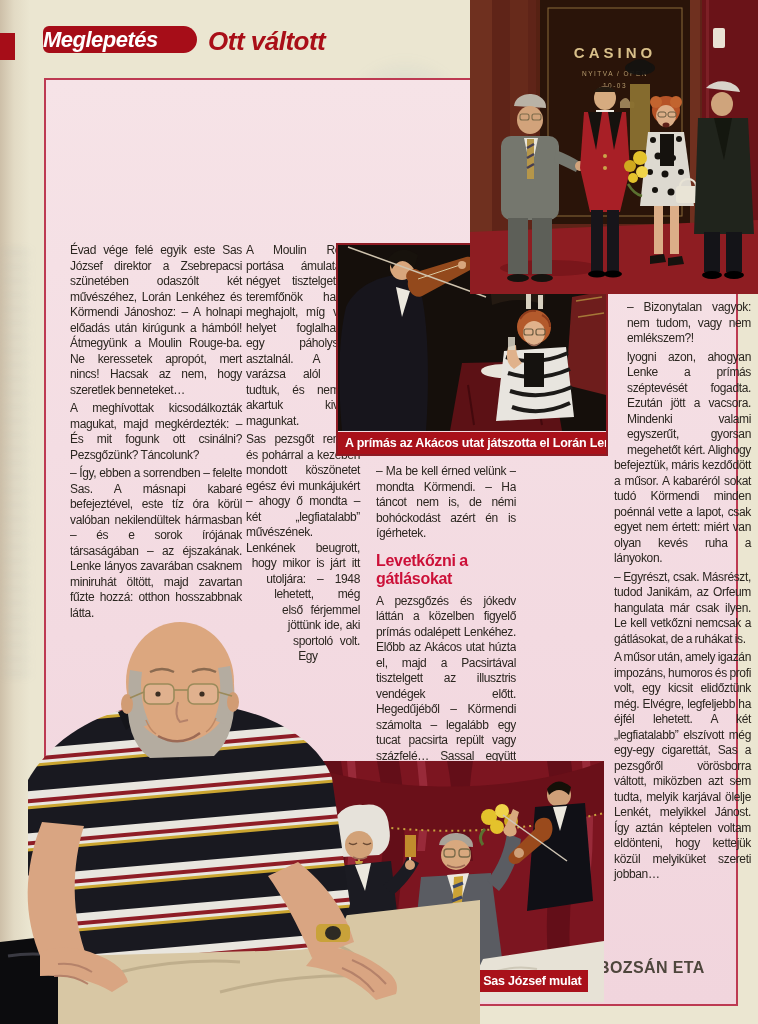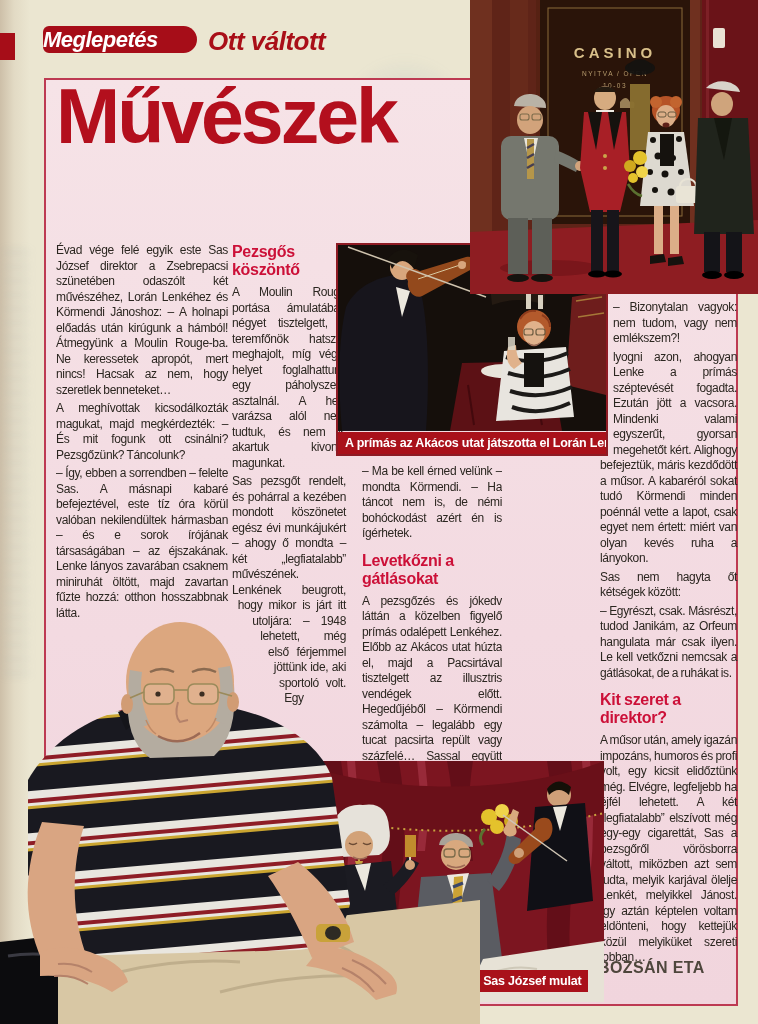--- a/index.html
+++ b/index.html
@@ -29,21 +29,21 @@
   .artbox{position:absolute;left:44px;top:78px;width:694px;height:928px;box-sizing:border-box;
     background:linear-gradient(180deg,#f6e3e7 0%,#f3dae1 60%,#f1d5dd 100%);
     border:2px solid #bd3a52;z-index:1;}
   .title{position:absolute;left:56px;top:78px;z-index:3;color:#b30f1d;
     font-size:77px;font-weight:bold;letter-spacing:-3px;line-height:1;}
   .subtitle{position:absolute;left:60px;top:168px;z-index:3;color:#c12330;
     font-size:49px;letter-spacing:-1px;line-height:1;}
 
   
   .col{position:absolute;z-index:2;font-size:12px;line-height:15.5px;letter-spacing:-0.35px;
-    word-spacing:-0.5px;color:#2b2620;text-align:justify;}
+    word-spacing:-0.5px;color:#2b2620;text-align:justify;margin-left:14px;}
   .col p{margin:0 0 3px 0;}
   .col1{left:56px;top:243px;width:172px;height:505px;}
   .col2{left:232px;top:243px;width:114px;height:575px;}
   .col3{left:362px;top:464px;width:140px;height:298px;overflow:hidden;}
   .col4{left:600px;top:300px;width:137px;height:658px;}
   .colhead{color:#cc1038;font-weight:bold;font-size:16px;letter-spacing:-0.3px;margin:0 0 6px 0;line-height:18px;text-align:left;}
   .colhead.mid{margin-top:10px;}
   .sp{background:transparent;}
   .sp-col1{float:right;width:88px;height:505px;
     shape-outside:polygon(100% 72%,60% 76%,34% 84%,14% 93%,6% 100%,100% 100%);}
@@ -76,49 +76,45 @@
   <div class="ghost g3"></div>
 
   <div class="artbox"></div>
 
   <div class="badge-tail"></div>
   <div class="badge">
     <span>Meglepetés</span>
   </div>
   <div class="section-label">Ott váltott</div>
 
-  <div class="title">Művészek</div>
 
   <div class="col col1">
     <div class="sp sp-col1"></div>
     <p>Évad vége felé egyik este Sas József direktor a Zsebrepacsi szünetében odaszólt két művészéhez, Lorán Lenkéhez és Körmendi Jánoshoz: – A holnapi előadás után kirúgunk a hámból! Átmegyünk a Moulin Rouge-ba. Ne keressetek apropót, mert nincs! Hacsak az nem, hogy szeretlek benneteket…</p>
     <p>A meghívottak kicsodálkozták magukat, majd megkérdezték: – És mit fogunk ott csinálni? Pezsgőzünk? Táncolunk?</p>
     <p>– Így, ebben a sorrendben – felelte Sas. A másnapi kabaré befejeztével, este tíz óra körül valóban nekilendültek hármasban – és e sorok írójának társaságában – az éjszakának. Lenke lányos zavarában csaknem miniruhát öltött, majd zavartan fűzte hozzá: otthon hosszabbnak látta.</p>
   </div>
 
   <div class="col col2">
-    <div class="colhead">Pezsgős köszöntő</div>
     <div class="sp sp-col2"></div>
     <p>A Moulin Rouge portása ámulatában négyet tisztelgett, a teremfőnök hatszor meghajolt, míg végül helyet foglalhattunk egy páholyszerű asztalnál. A hely varázsa alól nem tudtuk, és nem is akartuk kivonni magunkat.</p>
     <p>Sas pezsgőt rendelt, és pohárral a kezében mondott köszönetet egész évi munkájukért – ahogy ő mondta – két „legfiatalabb” művészének. Lenkének beugrott, hogy mikor is járt itt utoljára: – 1948 lehetett, még első férjemmel jöttünk ide, aki sportoló volt. Egy mérkőzésük után itt tartotta bankettjét a csapat. Végigtáncoltam az éjszakát a párom sporttársaival, de ma már erre ne számítsatok. És tudjátok ki lépett itt fel akkor? Rivers bohóc. Fantasztikus éjszaka volt!</p>
   </div>
 
   <div class="col col3">
     <p>– Ma be kell érned velünk – mondta Körmendi. – Ha táncot nem is, de némi bohóckodást azért én is ígérhetek.</p>
     <div class="colhead mid">Levetkőzni a gátlásokat</div>
     <p>A pezsgőzés és jókedv láttán a közelben figyelő prímás odalépett Lenkéhez. Előbb az Akácos utat húzta el, majd a Pacsirtával tisztelgett az illusztris vendégek előtt. Hegedűjéből – Körmendi számolta – legalább egy tucat pacsirta repült vagy százfelé… Sassal együtt nem győztek moso-</p>
   </div>
 
   <div class="col col4">
     <div class="sp sp-col4"></div>
     <p>– Bizonytalan vagyok: nem tudom, vagy nem emlékszem?!</p>
     <p>lyogni azon, ahogyan Lenke a prímás széptevését fogadta. Ezután jött a vacsora. Mindenki valami egyszerűt, gyorsan megehetőt kért. Alighogy befejeztük, máris kezdődött a műsor. A kabaréról sokat tudó Körmendi minden poénnál vette a lapot, csak egyet nem értett: miért van olyan kevés ruha a lányokon.</p>
-    <p>Sas nem hagyta őt kétségek között:</p>
     <p>– Egyrészt, csak. Másrészt, tudod Janikám, az Orfeum hangulata már csak ilyen. Le kell vetkőzni nemcsak a gátlásokat, de a ruhákat is.</p>
-    <div class="colhead mid">Kit szeret a direktor?</div>
     <p>A műsor után, amely igazán impozáns, humoros és profi volt, egy kicsit elidőztünk még. Elvégre, legfeljebb ha éjfél lehetett. A két „legfiatalabb” elszívott még egy-egy cigarettát, Sas a pezsgőről vörösborra váltott, miközben azt sem tudta, melyik karjával ölelje Lenkét, melyikkel Jánost. Így aztán képtelen voltam eldönteni, hogy kettejük közül melyiküket szereti jobban…</p>
   </div>
 
   <div class="byline">BOZSÁN ETA</div>
 
   <div class="photo photo-mulat">
     <svg viewBox="0 0 307 241" width="307" height="241">
       <rect width="307" height="241" fill="#7c1520"></rect>
       <g opacity="0.8">
         <path d="M20,0 q10,60 0,120 q-8,60 4,121 l22,0 q-10,-60 0,-121 q8,-60 -2,-120 Z" fill="#5e0d17"></path>

